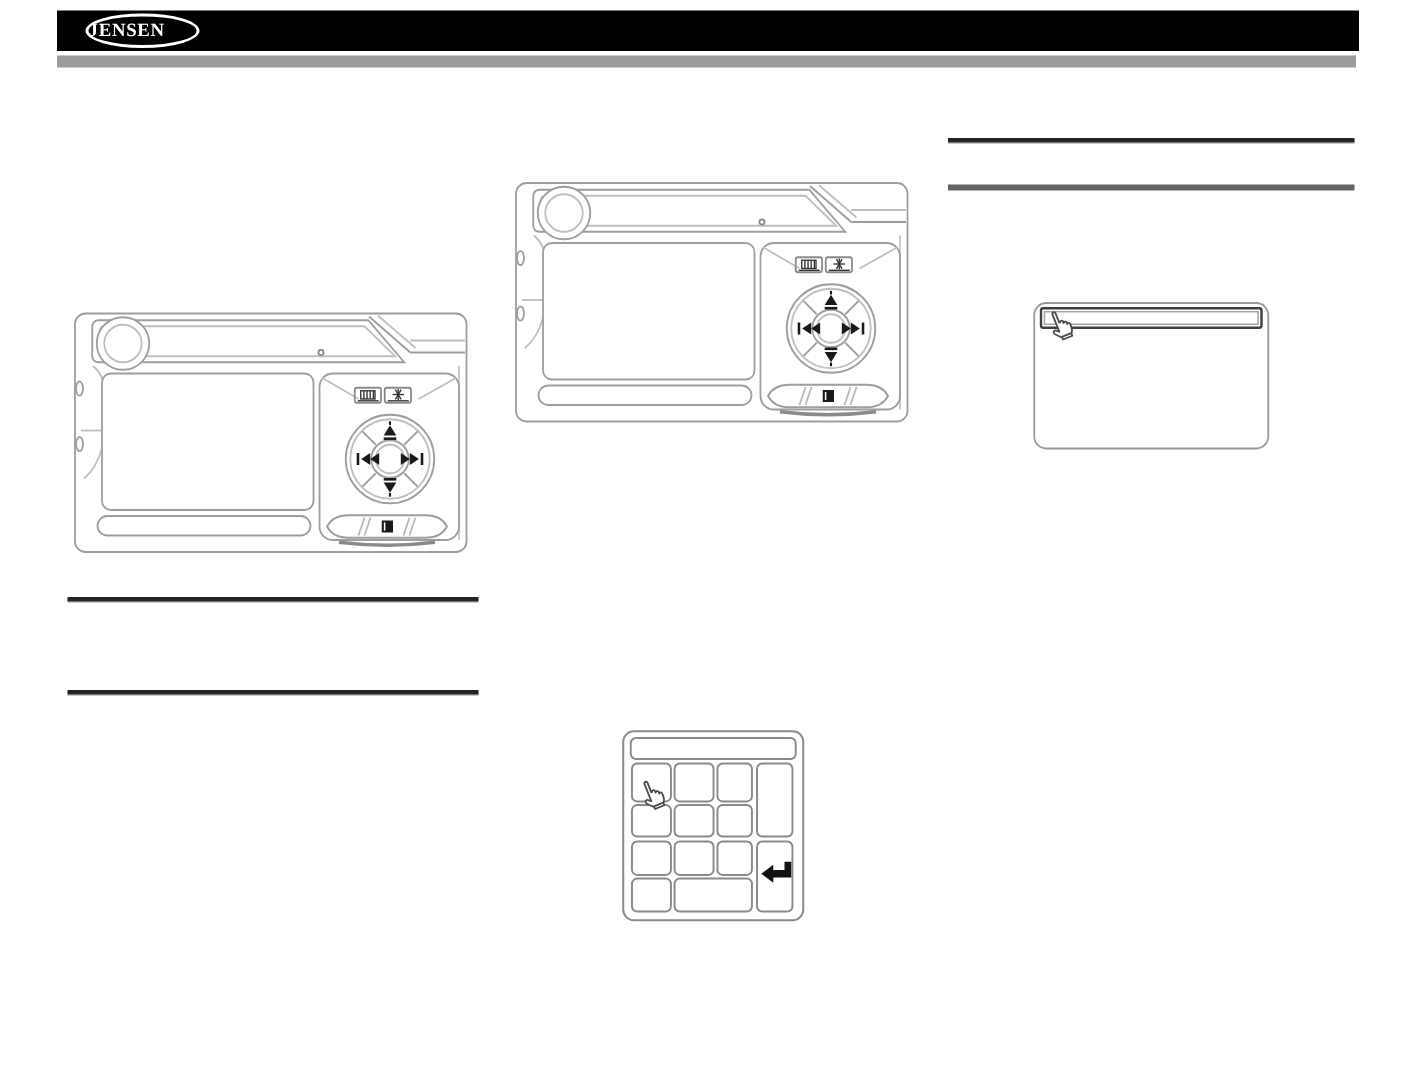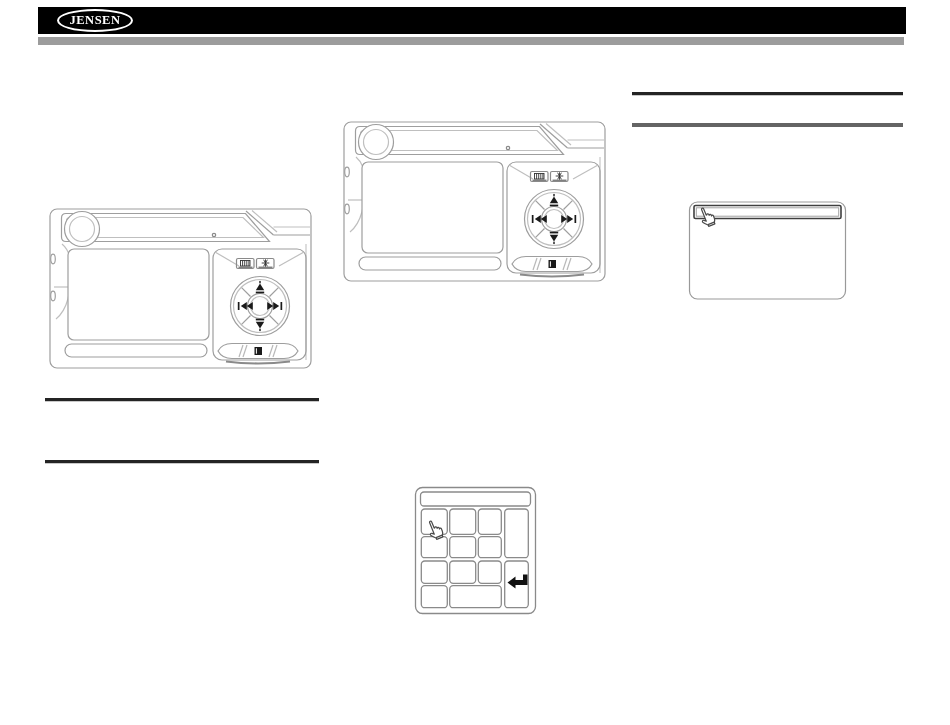--- a/index.html
+++ b/index.html
@@ -3,21 +3,21 @@
 <meta charset="utf-8">
 <style>
   html,body{margin:0;padding:0;background:#fff;}
   #page{position:relative;width:950px;height:725px;background:#fff;overflow:hidden;
         font-family:"Liberation Sans",sans-serif;}
   .abs{position:absolute;}
   
   #header-bar{left:38px;top:7px;width:868px;height:27px;background:#000;display:flex;align-items:center;}
   #accent-bar{left:38px;top:37px;width:866px;height:8px;background:#9c9c9c;}
   .logo-oval{margin-left:19px;width:72px;height:19px;border:2.5px solid #fff;border-radius:50%;
-             display:flex;align-items:center;justify-content:center;}
+             display:flex;align-items:center;justify-content:flex-start;}
   .logo-text{color:#fff;font-family:"Liberation Serif",serif;font-weight:bold;
              font-size:12.5px;letter-spacing:.5px;line-height:1;}
   
   .rule-dark{height:3px;background:#242424;box-shadow:0 1px 0 #c9c9c9;}
   .rule-gray{height:3.5px;background:#646464;}
   svg{display:block;overflow:visible;}
 </style>
 </head>
 <body>
 

